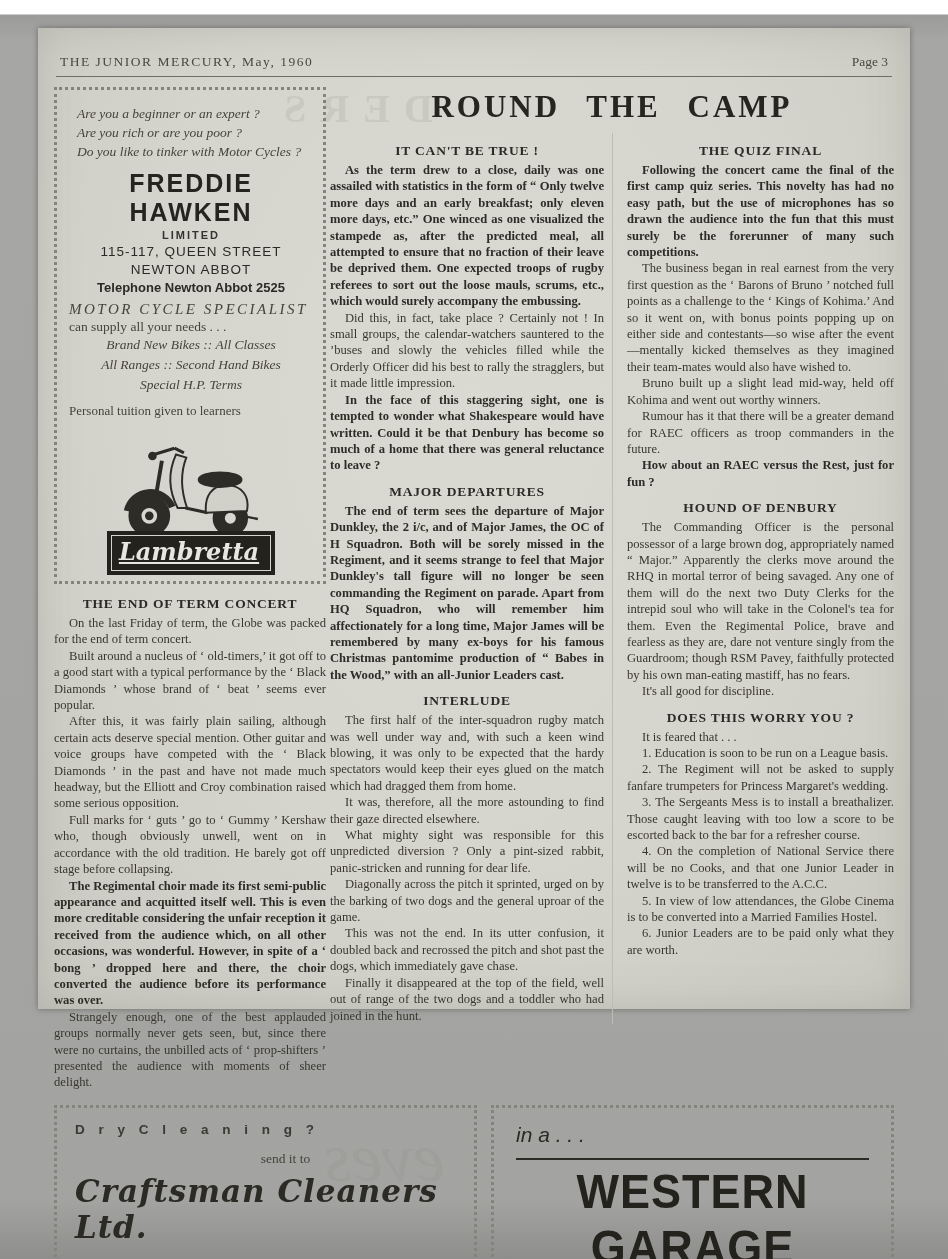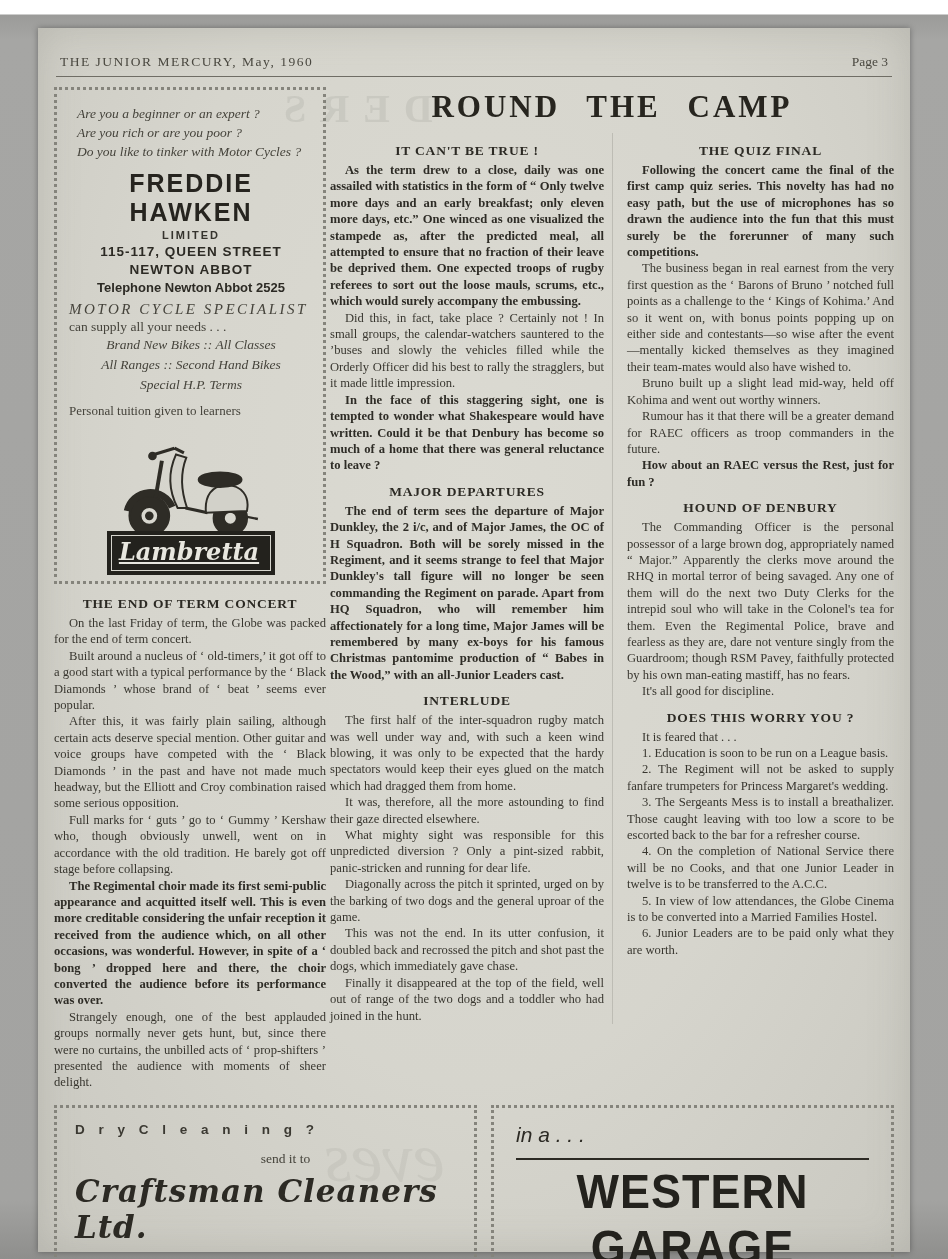--- a/index.html
+++ b/index.html
@@ -6,21 +6,21 @@
   html,body { width:948px; }
   body {
     width:948px; height:1259px;
     background:linear-gradient(#ffffff 0px, #ffffff 14px, #9b9b99 15px, #a6a6a4 40px, #a3a3a1 1200px, #8e8e8c 1259px);
     font-family:"Liberation Serif", serif;
     color:#35332d;
     overflow:hidden;
   }
   .paper {
     position:relative;
-    width:872px; height:1224px;
+    width:872px; height:981px;
     margin:28px auto 0 38px;
     background:radial-gradient(ellipse at 50% 38%, #dbdad2 0%, #d6d5cd 55%, #c9c8c0 100%);
     box-shadow:0 0 6px rgba(0,0,0,.35), inset 0 0 40px rgba(120,120,110,.25);
     padding:18px 16px 0 16px;
   }
   
   .pg-head { display:flex; justify-content:space-between; align-items:baseline; padding:8px 6px 4px 6px; }
   .masthead { font-size:13.5px; letter-spacing:1.5px; color:#4a4840; }
   .pageno { font-size:13.5px; color:#4a4840; }
   .head-rule { border:0; border-top:1.5px solid #6f6d65; margin:2px 2px 10px 2px; }
@@ -43,21 +43,21 @@
   .sec-title { text-align:center; font-weight:bold; font-size:13.5px; letter-spacing:.8px; color:#2c2a24; margin:10px 0 3px 0; }
   article p { font-size:12.6px; line-height:16.4px; text-align:justify; text-indent:15px; color:#38362f; }
   article p.b { font-weight:bold; color:#2e2c26; }
 
   
   .adbox { border:3px dotted #85847c; }
   .hawken { padding:14px 10px 6px 12px; margin-bottom:12px; min-height:398px; position:relative; }
   .hk-intro div { font-style:italic; font-size:13.5px; line-height:19px; color:#45433b; text-align:left; padding-left:8px; }
   .hk-name { text-align:center; font-family:"Liberation Sans", sans-serif; font-weight:bold; font-size:25px; letter-spacing:2px; margin-top:8px; color:#26241f; }
   .hk-ltd { text-align:center; font-family:"Liberation Sans", sans-serif; font-weight:bold; font-size:11px; letter-spacing:2px; margin-top:2px; }
-  .hk-addr1, .hk-addr2 { text-align:center; font-family:"Liberation Sans", sans-serif; font-weight:bold; font-size:13.5px; letter-spacing:1px; margin-top:3px; color:#2c2a24;}
+  .hk-addr1, .hk-addr2 { text-align:center; font-family:"Liberation Sans", sans-serif; font-weight:normal; font-size:13.5px; letter-spacing:1px; margin-top:3px; color:#2c2a24;}
   .hk-phone { text-align:center; font-family:"Liberation Sans", sans-serif; font-weight:bold; font-size:13px; margin-top:3px; color:#2c2a24;}
   .hk-spec { font-style:italic; font-size:15px; letter-spacing:2.5px; margin-top:6px; color:#45433b; }
   .hk-supply { font-size:13.5px; margin-top:1px; color:#45433b; }
   .hk-line { font-style:italic; text-align:center; font-size:13.5px; line-height:20px; color:#45433b; }
   .hk-tuition { font-size:13px; margin-top:8px; color:#45433b; }
   .scooter-wrap { text-align:center; margin-top:4px; }
   .lam-logo {
     display:inline-block; background:#23221d; color:#e8e7df; font-family:"DejaVu Serif", serif;
     font-style:italic; font-weight:bold; font-size:24px; padding:4px 14px 7px 10px;
     border:2px solid #23221d; outline:1px solid #d6d5cd; outline-offset:-5px;
@@ -134,21 +134,21 @@
       </div>
 
       <article>
         <div class="sec-title">THE END OF TERM CONCERT</div>
         <div>
             <p>On the last Friday of term, the Globe was packed for the end of term concert.</p>
             <p>Built around a nucleus of ‘ old-timers,’ it got off to a good start with a typical performance by the ‘ Black Diamonds ’ whose brand of ‘ beat ’ seems ever popular.</p>
             <p>After this, it was fairly plain sailing, although certain acts deserve special mention.  Other guitar and voice groups have competed with the ‘ Black Diamonds ’ in the past and have not made much headway, but the Elliott and Croy combination raised some serious opposition.</p>
             <p>Full marks for ‘ guts ’ go to ‘ Gummy ’ Kershaw who, though obviously unwell, went on in accordance with the old tradition. He barely got off stage before collapsing.</p>
             <p class="b">The Regimental choir made its first semi-public appearance and acquitted itself well. This is even more creditable considering the unfair reception it received from the audience which, on all other occasions, was wonderful. However, in spite of a ‘ bong ’ dropped here and there, the choir converted the audience before its performance was over.</p>
-            <p>Strangely enough, one of the best applauded groups normally never gets hunt, but, since there were no curtains, the unbilled acts of ‘ prop-shifters ’ presented the audience with moments of sheer delight.</p>
+            <p>Strangely enough, one of the best applauded groups normally never gets seen, but, since there were no curtains, the unbilled acts of ‘ prop-shifters ’ presented the audience with moments of sheer delight.</p>
           </div>
       </article>
     </div>
 
     <div>
       <h1 class="headline">
         <span class="ghost g1">DERS</span>
         <span>ROUND THE CAMP</span>
       </h1>
       <div class="rcols">

